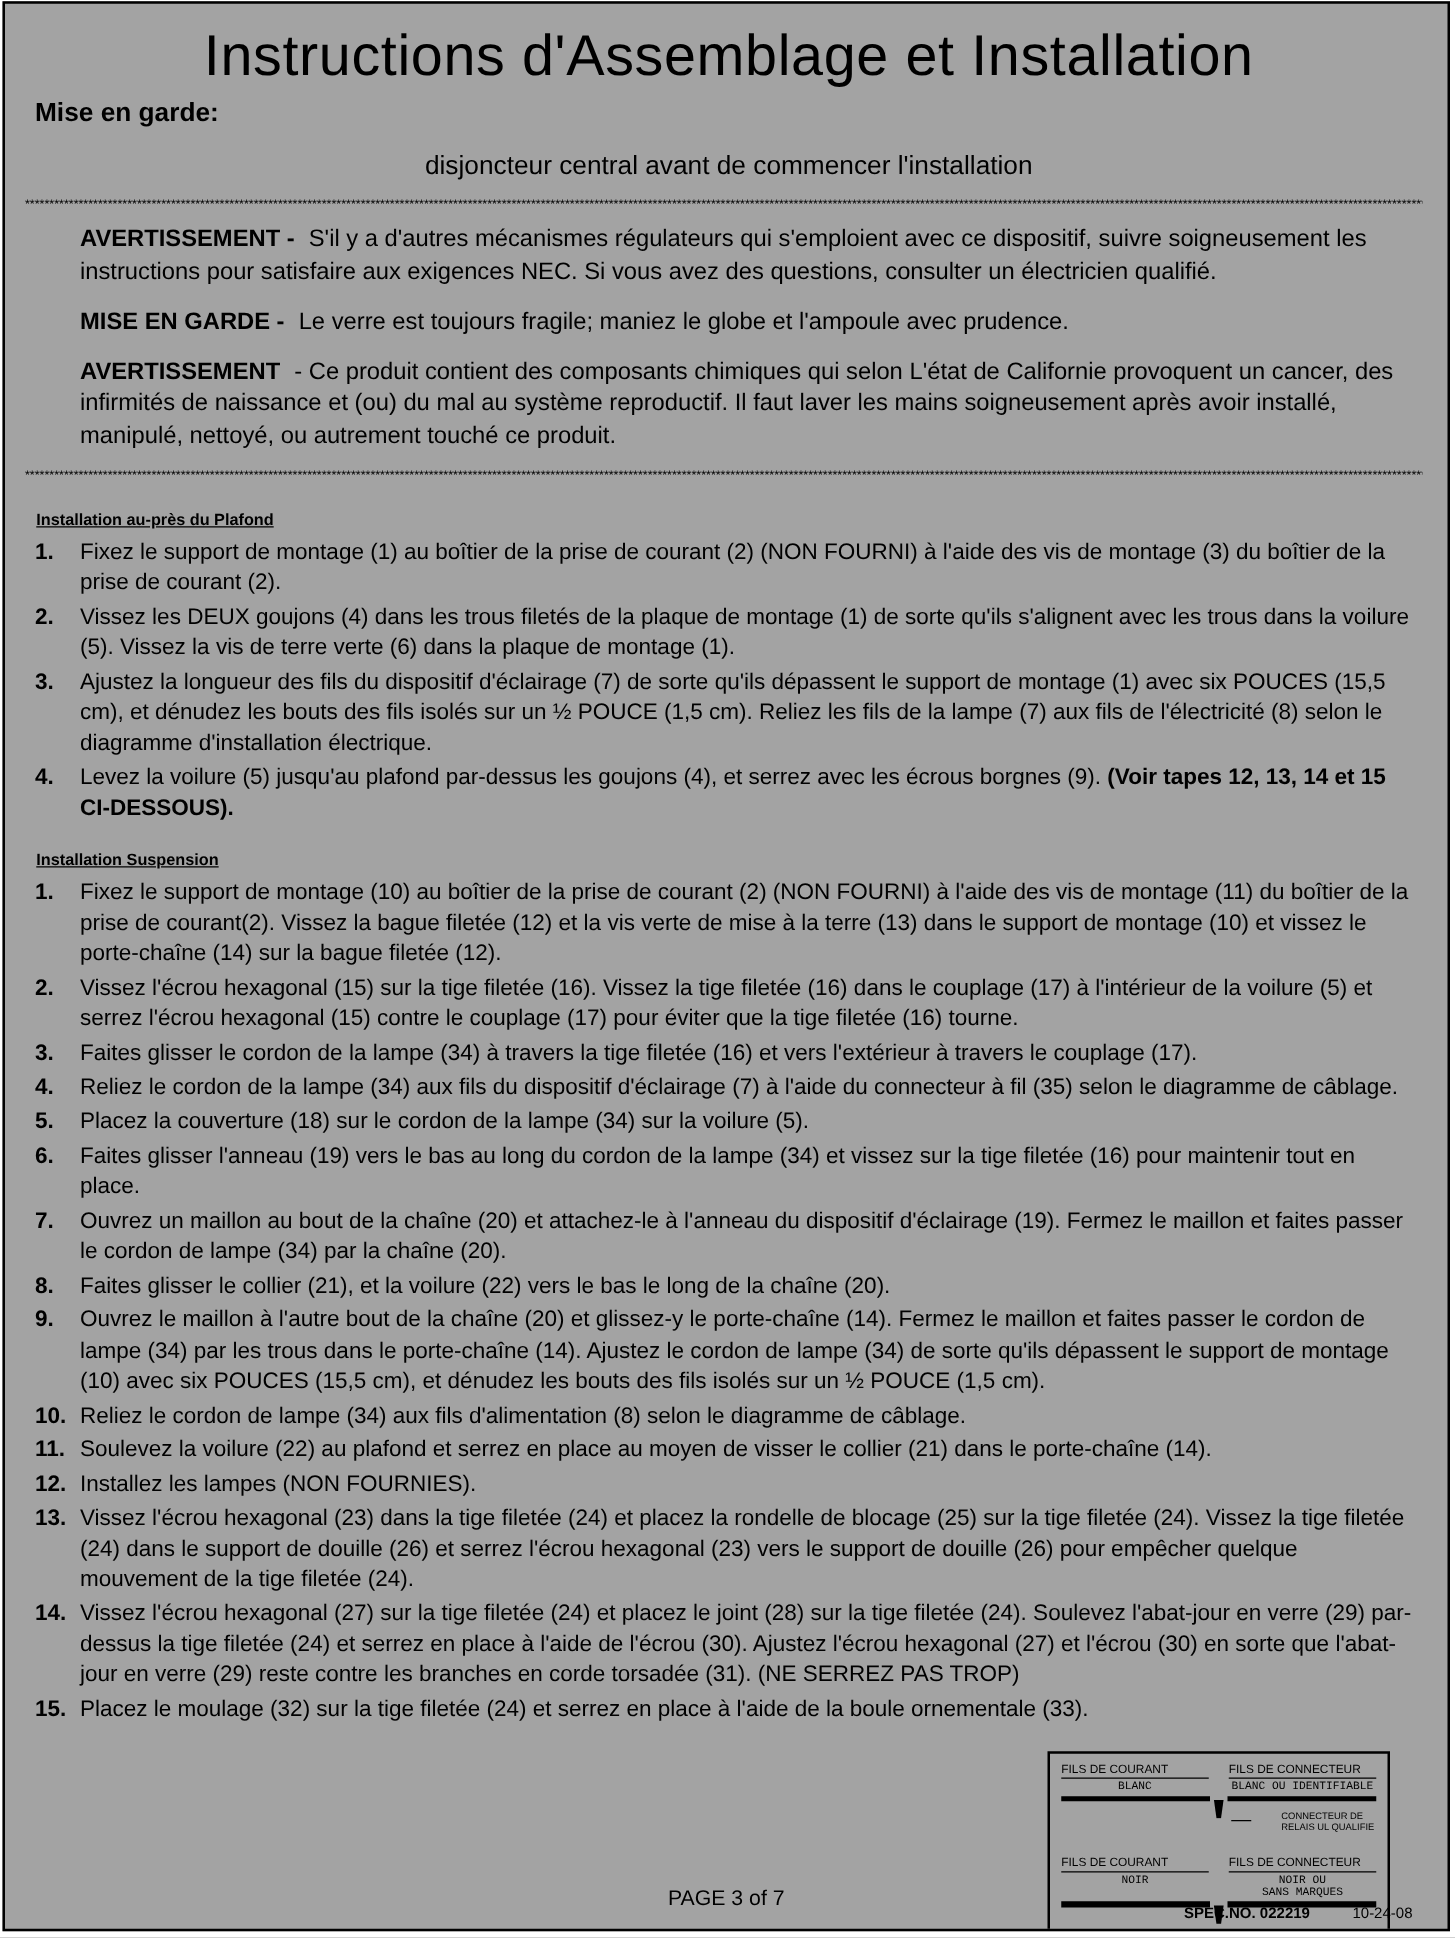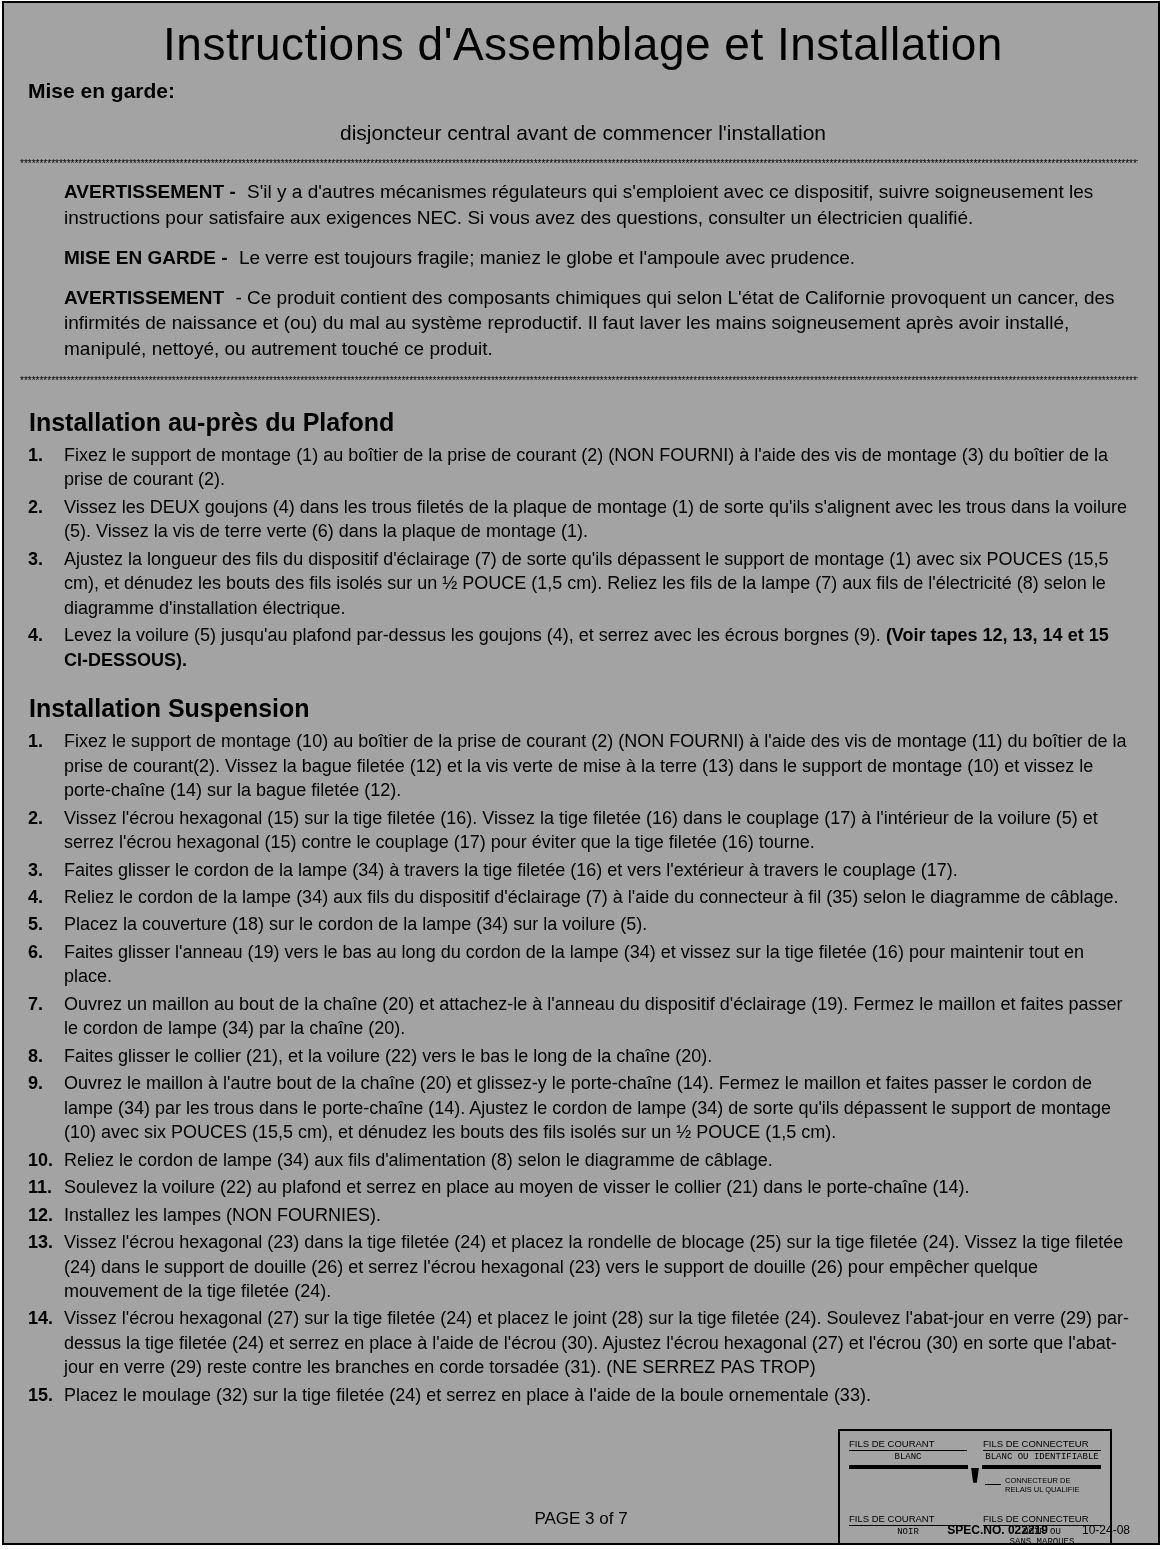--- a/index.html
+++ b/index.html
@@ -13,39 +13,39 @@
   .sub-label{font-weight:bold;}
   .sub-lines{display:inline-block;text-align:center;line-height:1.35;}
   .sub-lines span{display:block;}
 
   .stars{font-size:10px;line-height:10px;white-space:nowrap;overflow:hidden;margin:12px 0 8px -8px;color:#000;}
 
   .notices{padding:2px 6px 0 36px;}
   .notice{font-size:19px;line-height:1.33;margin:0 0 15px 0;}
   .notice b{font-weight:bold;margin-right:6px;}
 
-  .sec-heading{font-weight:bold;font-size:25px;margin:22px 0 6px 1px;}
+  .sec-heading{font-weight:bold;text-decoration:underline;font-size:13px;margin:22px 0 6px 1px;}
   .li{display:flex;font-size:18px;line-height:1.36;margin-bottom:3px;}
   .li .num{font-weight:bold;min-width:36px;flex:0 0 36px;}
   .li .txt{flex:1;padding-right:4px;}
   .li .txt b{font-weight:bold;}
 
   
   .diagram-row{display:flex;justify-content:flex-end;padding-right:26px;margin-top:22px;}
   .diagram{width:274px;border:2px solid #000;padding:7px 9px 6px 9px;box-sizing:border-box;font-size:9.5px;}
   .dg-group{margin-bottom:19px;}
   .dg-top{display:flex;gap:16px;}
   .dg-top .dg-toplabel{flex:1;text-align:left;border-bottom:1.5px solid #000;padding-bottom:1px;}
   .dg-colors{display:flex;gap:16px;margin-top:1px;}
   .dg-color{flex:1;text-align:center;font-size:9px;line-height:1.15;font-family:Liberation Mono, monospace;}
   .dg-wireline{position:relative;display:flex;gap:14px;margin-top:2px;height:5px;}
   .wire{height:4.5px;background:#000;flex:1;}
   .cone{position:absolute;left:50%;top:3px;transform:translateX(-50%);width:13px;height:15px;background:#000;
         clip-path:polygon(20% 0,80% 0,64% 100%,36% 100%);}
-  .dg-callout{display:flex;align-items:center;margin:6px 0 0 54%;}
+  .dg-callout{display:flex;align-items:center;margin:6px 0 0 54%;gap:20px;}
   .dash{display:inline-block;width:16px;height:1.5px;background:#000;margin-right:4px;flex:0 0 16px;}
   .callout-text{font-size:7.5px;line-height:1.2;}
 
   .footer{position:absolute;left:0;right:0;bottom:8px;height:26px;}
   .footer-page{text-align:center;font-size:17px;}
   .footer-right{position:absolute;right:28px;bottom:-2px;font-size:12px;}
   .footer-right .spec{font-weight:bold;margin-right:34px;}
 </style>
 </head>
 <body>

